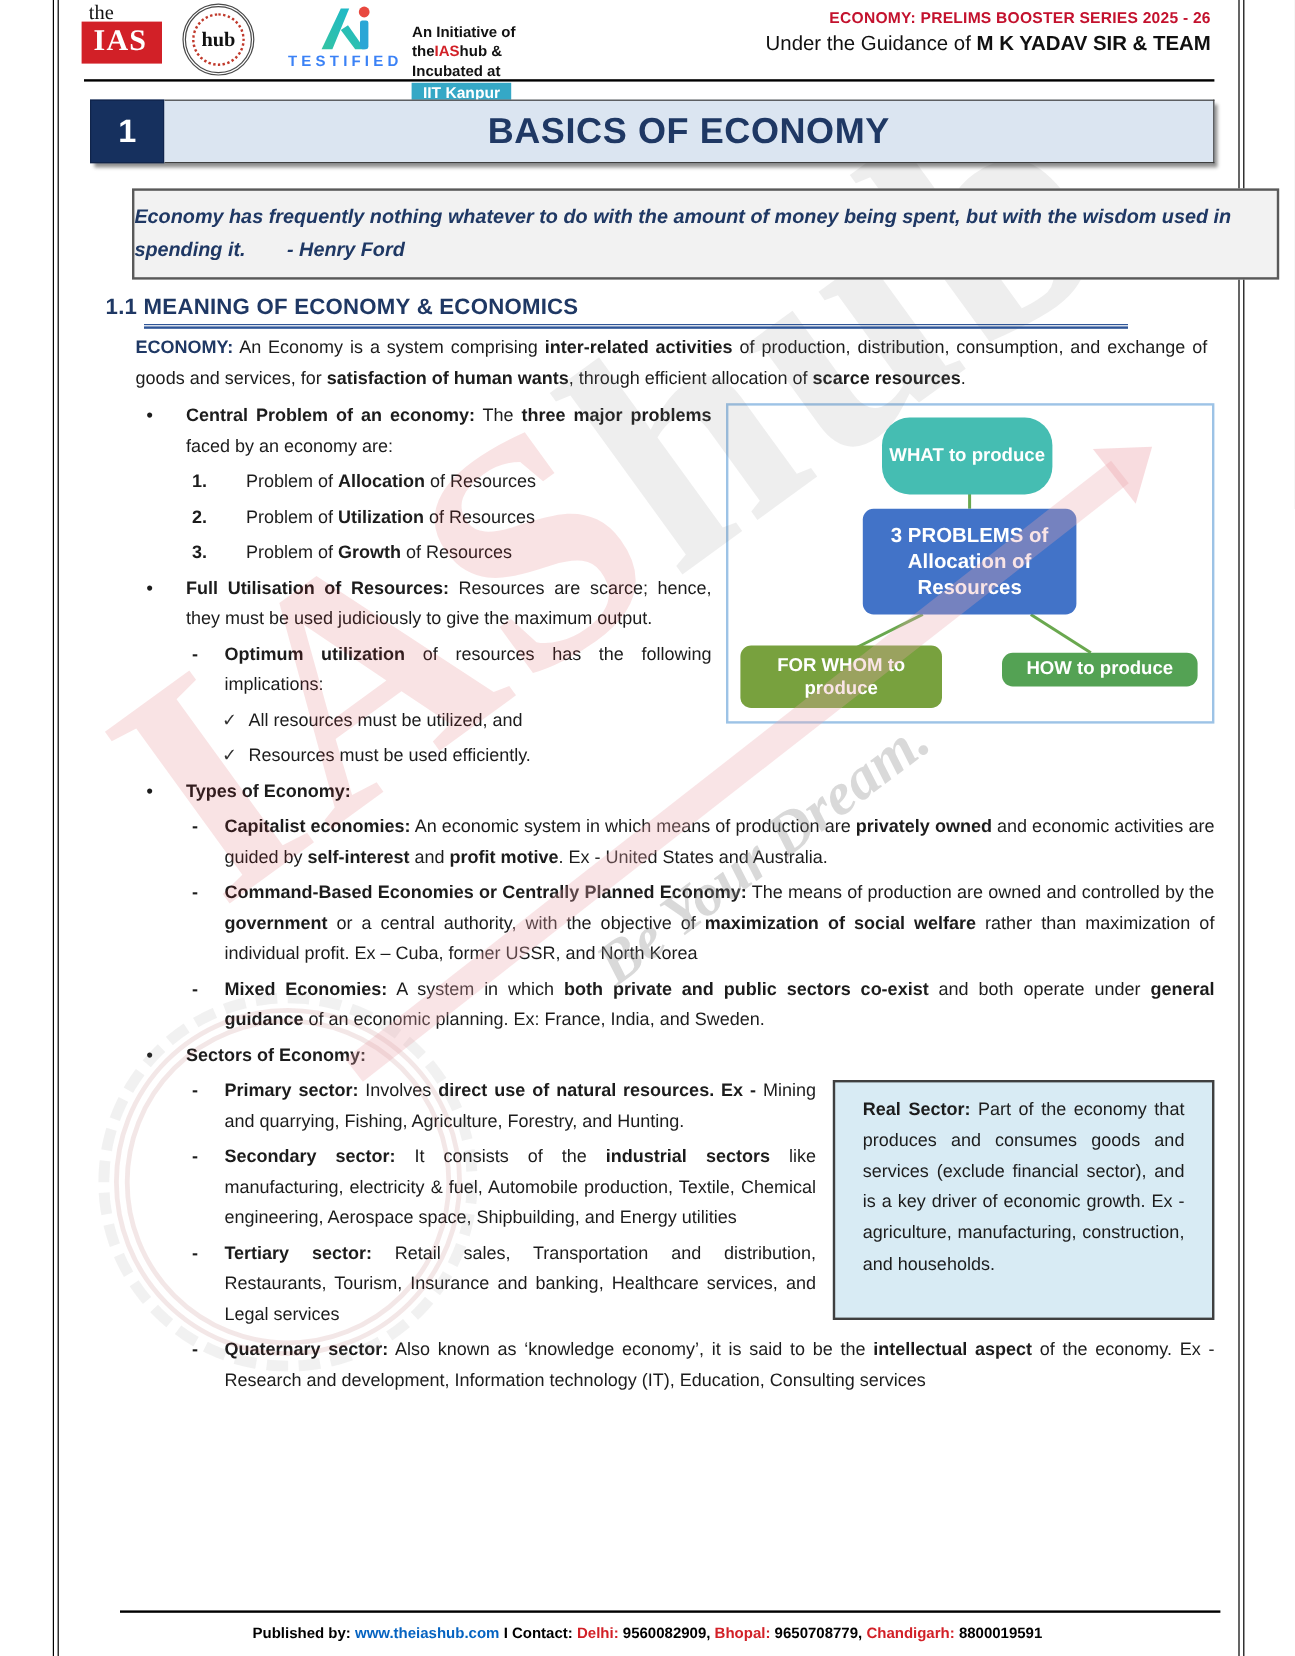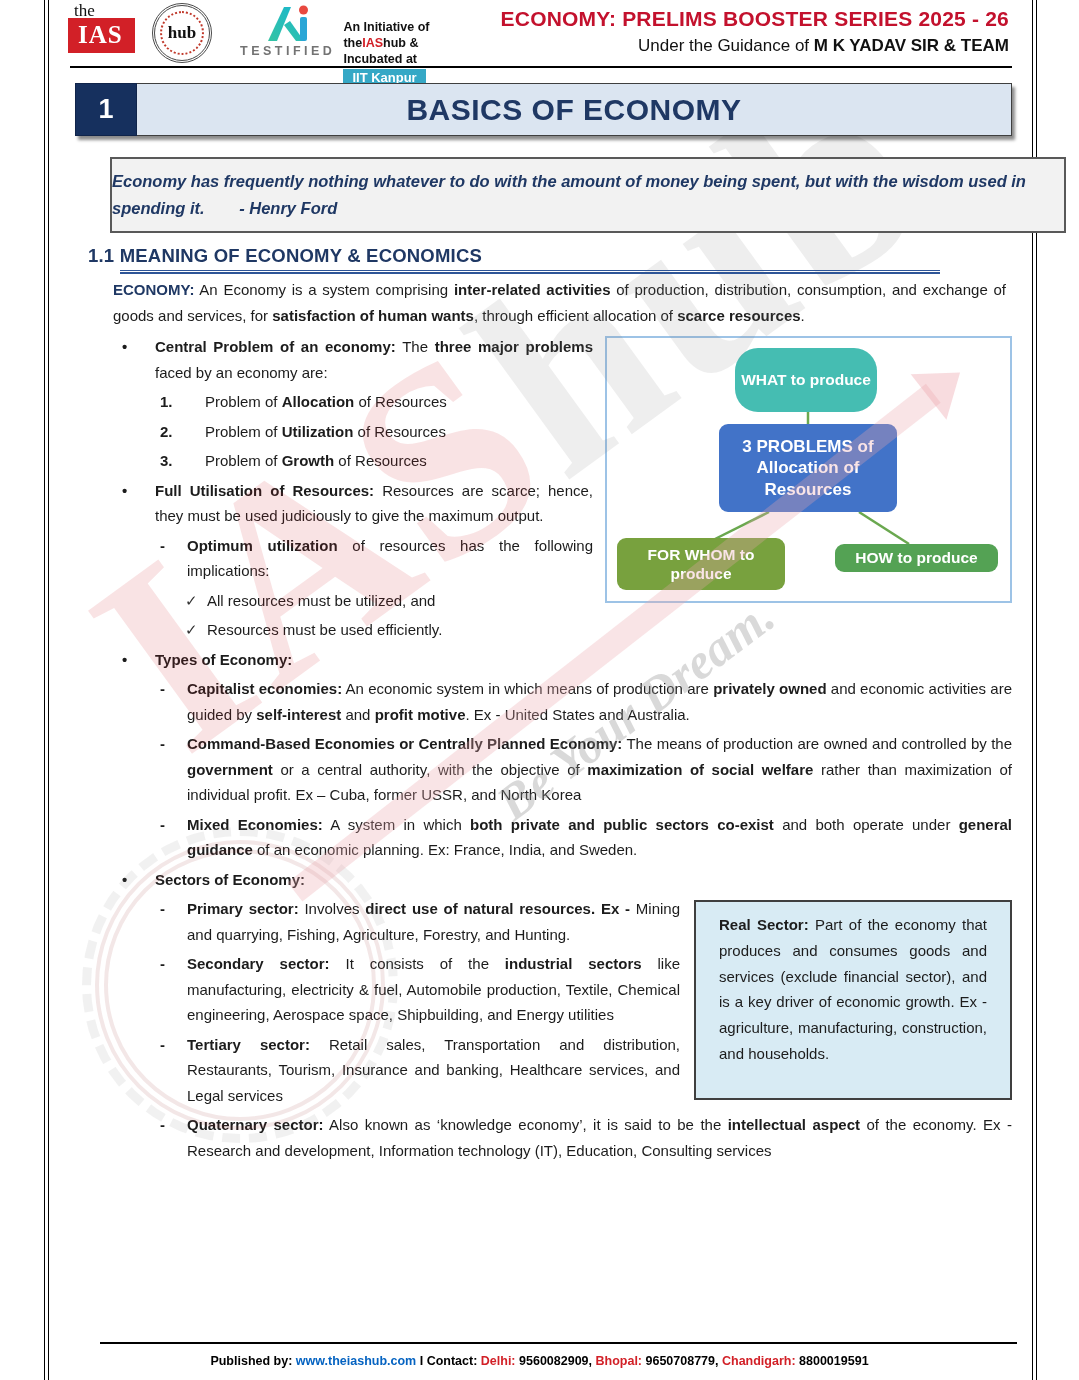--- a/index.html
+++ b/index.html
@@ -34,26 +34,26 @@
   
   .logo-cluster{position:absolute;top:3px;left:68px;height:62px;display:flex;align-items:flex-start;z-index:4;}
   .iashub-logo{position:relative;width:150px;height:62px;}
   .the-text{position:absolute;top:-2px;left:6px;font-family:"Liberation Serif",serif;font-size:17px;color:#111;}
   .ias-box{position:absolute;top:15px;left:0;background:#d22027;color:#fff;font-family:"Liberation Serif",serif;font-weight:bold;font-size:25px;padding:3px 12px 4px 10px;letter-spacing:1px;}
   .gear{position:absolute;top:0;left:84px;width:60px;height:60px;border-radius:50%;border:3px double #4a4a4a;background:#fff;display:flex;align-items:center;justify-content:center;}
   .gear:before{content:"";position:absolute;inset:5px;border-radius:50%;border:2px dotted #c0392b;}
   .gear-label{font-family:"Liberation Serif",serif;font-weight:bold;font-size:17px;color:#111;}
   .ai-logo{margin-left:22px;display:flex;align-items:flex-start;}
   .ai-mark-wrap{display:flex;flex-direction:column;align-items:center;}
-  .testified{margin-top:1px;font-size:12.5px;font-weight:bold;letter-spacing:3.5px;color:#737373;}
+  .testified{margin-top:1px;font-size:12.5px;font-weight:bold;letter-spacing:3.5px;color:#3b82f6;}
   .initiative{margin-left:8px;font-size:12.5px;font-weight:bold;line-height:1.28;color:#111;margin-top:16px;}
   .iit-badge{display:inline-block;margin-top:2px;background:#35a8c6;color:#fff;font-weight:bold;font-size:13px;padding:1px 9px 2px;}
   .seg-red{color:#d22027;}
   .header-right{position:absolute;top:7px;right:70px;text-align:right;z-index:4;}
-  .series-title{color:var(--red);font-weight:bold;font-size:21px;letter-spacing:.2px;}
+  .series-title{color:var(--red);font-weight:bold;font-size:13px;letter-spacing:.2px;}
   .guidance{font-size:17px;margin-top:5px;color:#111;}
   .guidance .name{font-weight:bold;margin-top:40px;}
   .header-rule{position:absolute;top:66px;left:70px;width:942px;border-top:2px solid #000;}
 
   
   .banner{position:absolute;top:83px;left:75px;width:937px;height:53px;display:flex;box-shadow:3px 4px 3px rgba(0,0,0,.45);z-index:4;}
   .banner-num{width:62px;background:var(--num-bg);color:#fff;font-size:27px;font-weight:bold;display:flex;align-items:center;justify-content:center;border:1.5px solid #10244a;}
   .banner-title{flex:1;background:var(--banner-bg);border:1.5px solid #3f3f3f;border-left:none;display:flex;align-items:center;justify-content:center;color:var(--navy);font-size:30px;font-weight:bold;letter-spacing:.5px;}
 
   

